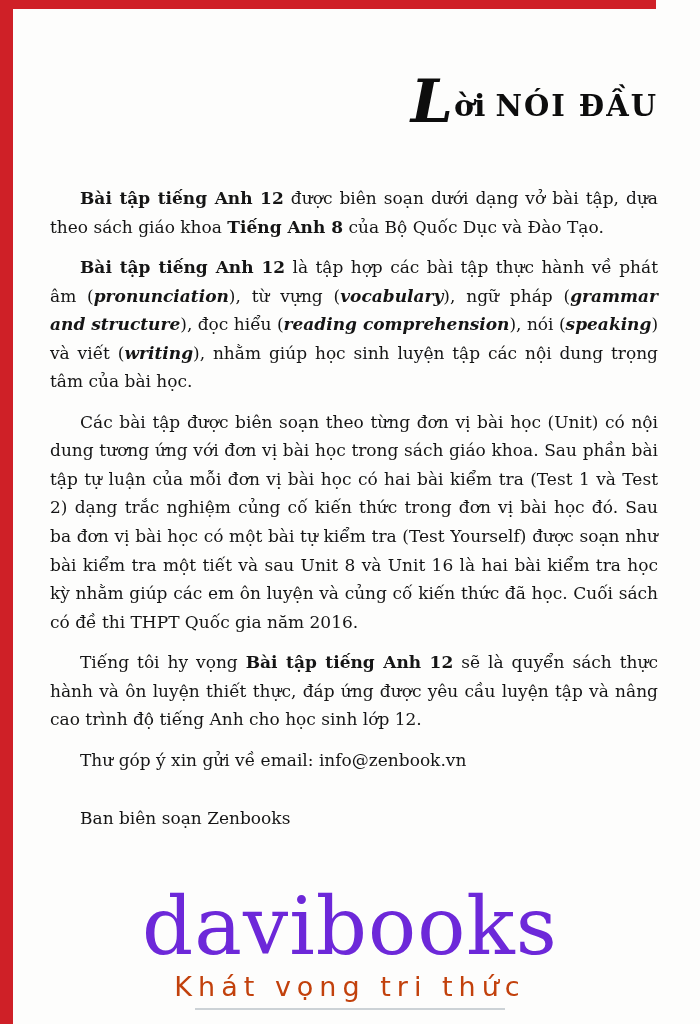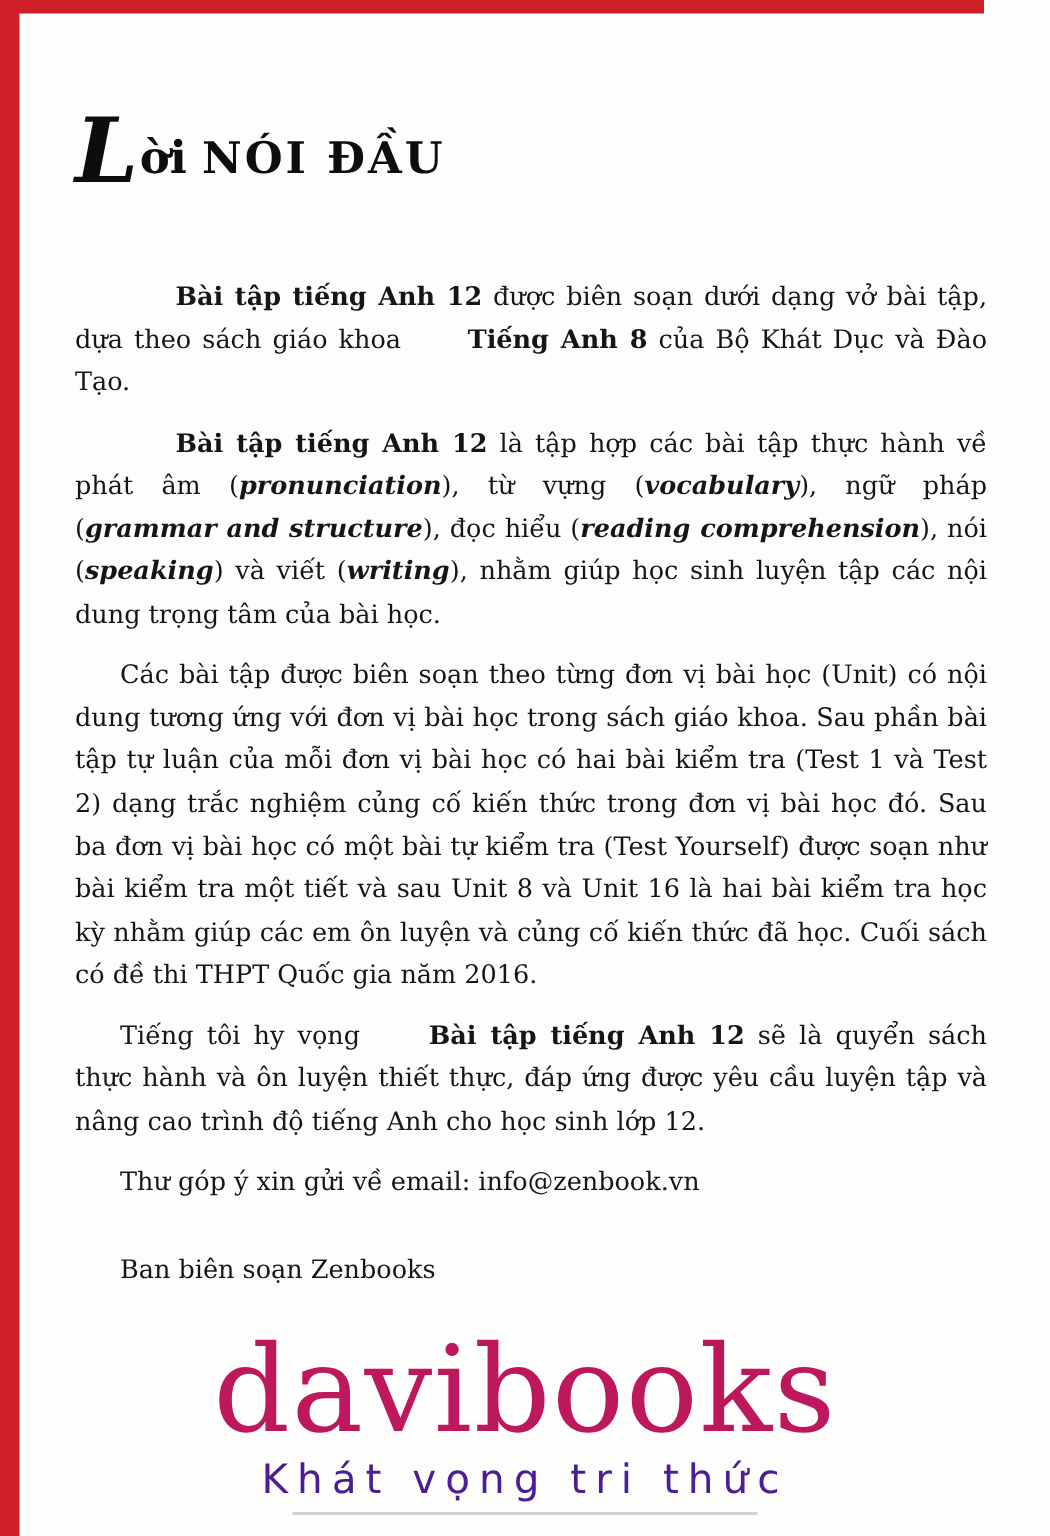--- a/index.html
+++ b/index.html
@@ -24,21 +24,21 @@
     width: 656px; height: 9px;
     background: #cf2027;
   }
   .content {
     position: absolute;
     left: 50px;
     right: 42px;
     top: 66px;
   }
   .title {
-    text-align: left;
+    text-align: right;
     margin: 0 0 48px 0;
     color: #0d0d0d;
     white-space: nowrap;
   }
   .title-initial {
     font-size: 60px;
     font-style: italic;
     font-weight: 700;
     font-family: "DejaVu Serif", serif;
     letter-spacing: 0;
@@ -55,45 +55,45 @@
     letter-spacing: 2px;
     margin-left: 10px;
   }
   .body-text p {
     margin: 0 0 12px 0;
     text-align: justify;
     text-indent: 30px;
     font-size: 17px;
     line-height: 1.68;
   }
-  .body-text .b { font-weight: 700; margin-left: 37px; }
+  .body-text .b { font-weight: 700; }
   .body-text .i { font-style: italic; font-weight: bold; }
   .email-line { text-align: center; }
   .signature {
     margin-top: 30px !important;
     text-align: right;
   }
   .watermark {
     position: absolute;
     left: 0; right: 0;
     bottom: 14px;
     text-align: center;
     pointer-events: none;
   }
   .wm-brand {
     font-size: 80px;
     line-height: 1;
-    color: #be185d;
+    color: #6d28d9;
     font-family: "DejaVu Serif", serif;
     letter-spacing: 1px;
   }
   .wm-tagline {
     margin-top: 4px;
     font-size: 27px;
-    color: #4c1d95;
+    color: #c2410c;
     letter-spacing: 6px;
     font-family: "DejaVu Sans", "Liberation Sans", sans-serif;
   }
   .wm-line {
     width: 310px;
     height: 2px;
     background: #ccd2d6;
     margin: 6px auto 0 auto;
   }
 </style>
@@ -105,21 +105,21 @@
   <div class="edge-left"></div>
   <div class="edge-top"></div>
 
   <div class="content">
 
     <h1 class="title">
       <span class="title-initial">L</span><span class="title-small">ời</span><span class="title-caps">NÓI ĐẦU</span>
     </h1>
 
     <div class="body-text">
-      <p><span class="b">Bài tập tiếng Anh 12</span><span> được biên soạn dưới dạng vở bài tập, dựa theo sách giáo khoa </span><span class="b">Tiếng Anh 8</span><span> của Bộ Khát Dục và Đào Tạo.</span></p>
+      <p><span class="b">Bài tập tiếng Anh 12</span><span> được biên soạn dưới dạng vở bài tập, dựa theo sách giáo khoa </span><span class="b">Tiếng Anh 8</span><span> của Bộ Quốc Dục và Đào Tạo.</span></p>
       <p><span class="b">Bài tập tiếng Anh 12</span><span> là tập hợp các bài tập thực hành về phát âm (</span><span class="i">pronunciation</span><span>), từ vựng (</span><span class="i">vocabulary</span><span>), ngữ pháp (</span><span class="i">grammar and structure</span><span>), đọc hiểu (</span><span class="i">reading comprehension</span><span>), nói (</span><span class="i">speaking</span><span>) và viết (</span><span class="i">writing</span><span>), nhằm giúp học sinh luyện tập các nội dung trọng tâm của bài học.</span></p>
       <p><span>Các bài tập được biên soạn theo từng đơn vị bài học (Unit) có nội dung tương ứng với đơn vị bài học trong sách giáo khoa. Sau phần bài tập tự luận của mỗi đơn vị bài học có hai bài kiểm tra (Test 1 và Test 2) dạng trắc nghiệm củng cố kiến thức trong đơn vị bài học đó. Sau ba đơn vị bài học có một bài tự kiểm tra (Test Yourself) được soạn như bài kiểm tra một tiết và sau Unit 8 và Unit 16 là hai bài kiểm tra học kỳ nhằm giúp các em ôn luyện và củng cố kiến thức đã học. Cuối sách có đề thi THPT Quốc gia năm 2016.</span></p>
       <p><span>Tiếng tôi hy vọng </span><span class="b">Bài tập tiếng Anh 12</span><span> sẽ là quyển sách thực hành và ôn luyện thiết thực, đáp ứng được yêu cầu luyện tập và nâng cao trình độ tiếng Anh cho học sinh lớp 12.</span></p>
       <p class="email-line"><span>Thư góp ý xin gửi về email: info@zenbook.vn</span></p>
       <p class="signature">Ban biên soạn Zenbooks</p>
     </div>
 
   </div>
 
   <div class="watermark">

